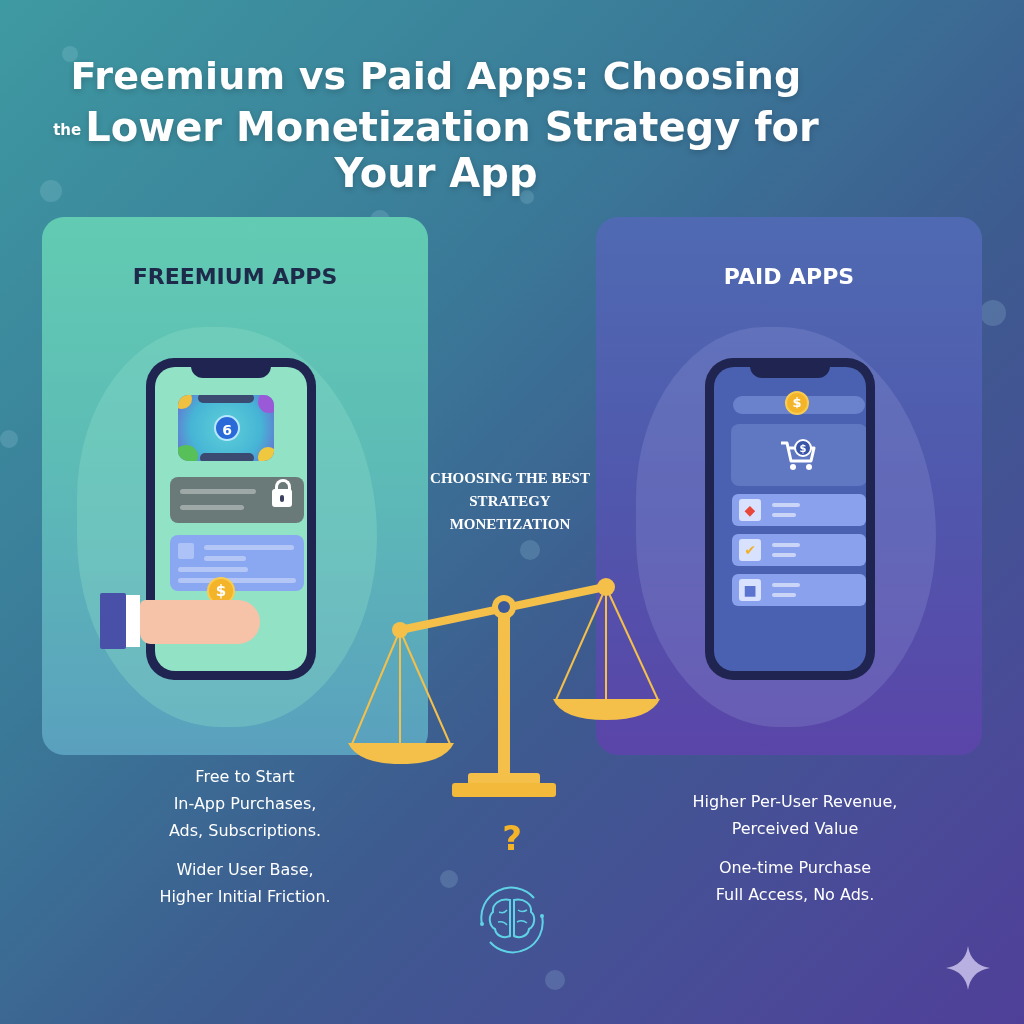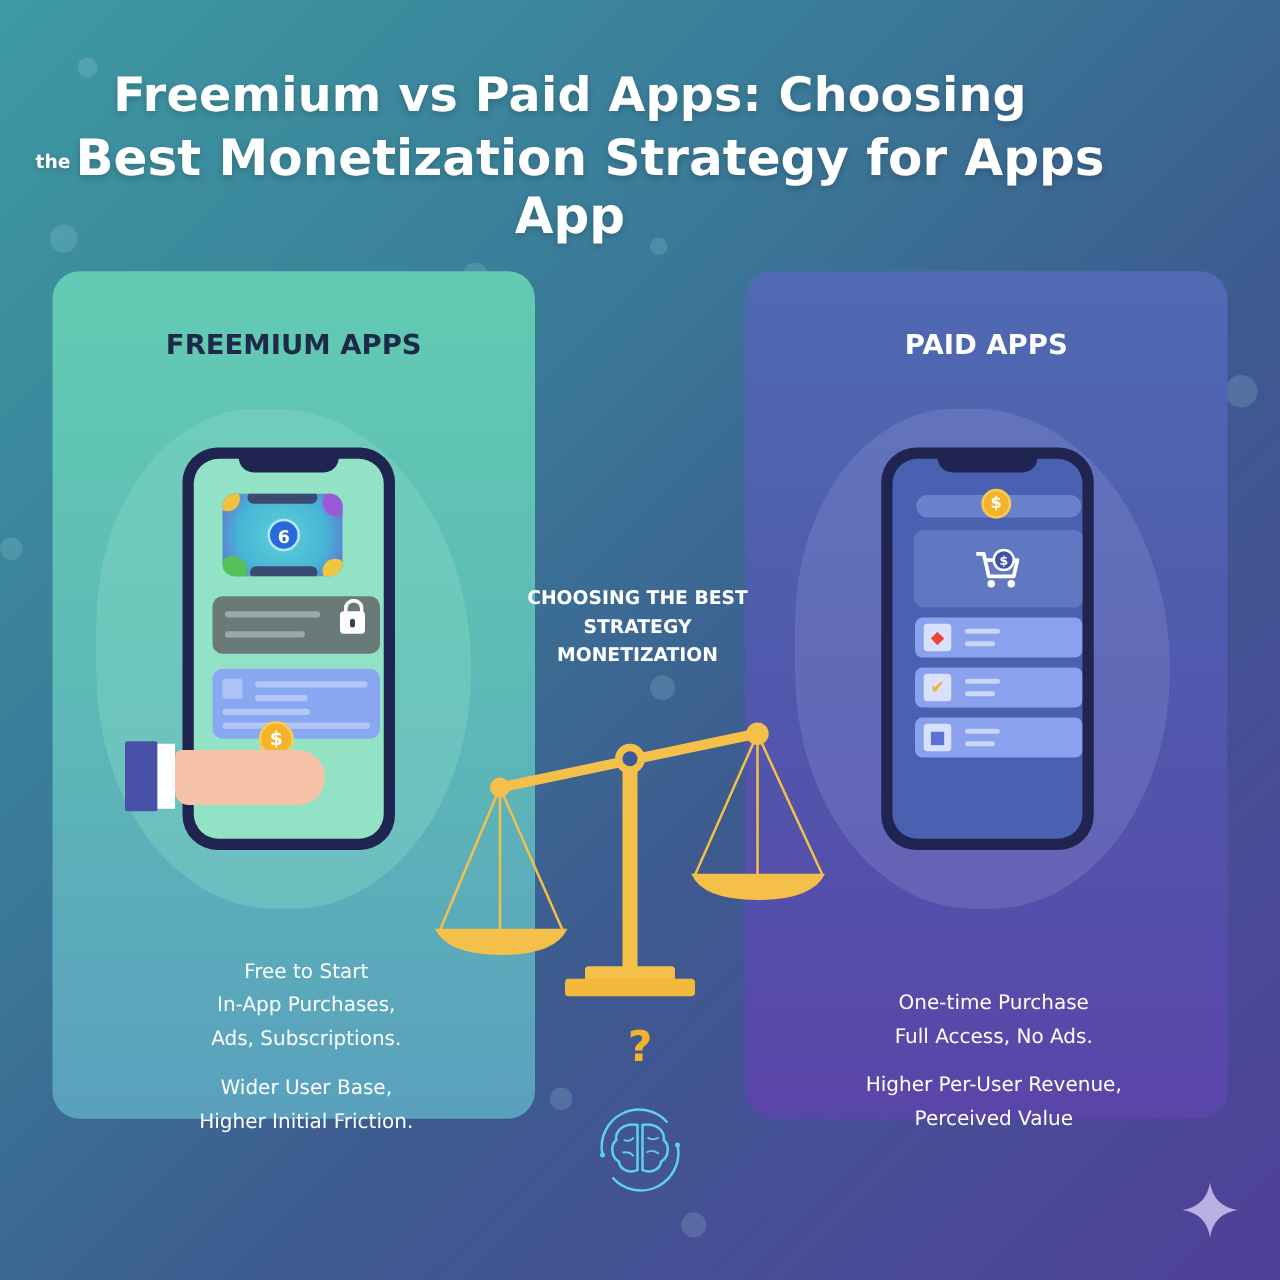--- a/index.html
+++ b/index.html
@@ -4,27 +4,27 @@
 <style>
   html, body { margin: 0; padding: 0; }
   body {
     width: 1024px; height: 1024px; overflow: hidden; position: relative;
     background: linear-gradient(135deg, #3e9aa2 0%, #3a7a98 35%, #3d5b8f 60%, #4a4a98 85%, #4f3f98 100%);
     font-family: "DejaVu Sans", "Liberation Sans", sans-serif;
   }
   .bokeh { position: absolute; border-radius: 50%; background: rgba(180,220,240,0.18); }
   .title {
     position: absolute; left: 0; width: 872px; text-align: center; color: #fff;
-    font-weight: bold; text-shadow: 0 2px 6px rgba(0,0,0,0.2); padding-left: 20px;
+    font-weight: bold; text-shadow: 0 2px 6px rgba(0,0,0,0.2);
   }
   .title.l1 { top: 54px; font-size: 38px; letter-spacing: 0.2px; }
   .title.l2 { top: 104px; font-size: 40px; }
   .title .small { font-size: 15px; vertical-align: 6px; margin-right: 4px; font-weight: bold; }
 
-  .panel { position: absolute; top: 217px; height: 678px; border-radius: 22px; }
+  .panel { position: absolute; top: 217px; height: 538px; border-radius: 22px; }
   .panel.free { left: 42px; width: 386px; background: linear-gradient(180deg, #62cbb2 0%, #5dbcb6 45%, #5aa0be 100%); }
   .panel.paid { left: 596px; width: 386px; background: linear-gradient(180deg, #4f6ab2 0%, #5058ad 50%, #5a45a8 100%); }
   .panel-title { position: absolute; top: 47px; width: 100%; text-align: center; font-weight: bold; font-size: 22px; }
   .free .panel-title { color: #1e2a4a; }
   .paid .panel-title { color: #fff; }
   .blob { position: absolute; border-radius: 45% 55% 50% 50%; }
   .free .blob { left: 35px; top: 110px; width: 300px; height: 400px; background: rgba(140,220,200,0.35); }
   .paid .blob { left: 40px; top: 110px; width: 300px; height: 400px; background: rgba(150,160,220,0.25); }
 
   .phone { position: absolute; width: 170px; height: 322px; border-radius: 28px; background: #1f2550; }
@@ -49,21 +49,21 @@
   .cuff { position: absolute; left: 38px; top: 593px; width: 26px; height: 56px; background: #4850a8; border-radius: 2px; }
   .cuff2 { position: absolute; left: 64px; top: 595px; width: 14px; height: 52px; background: #fff; }
   .palm { position: absolute; left: 78px; top: 594px; width: 130px; height: 50px; background: #f6c2a8; border-radius: 10px 40px 40px 20px; }
 
   .paid-top { position: absolute; left: 19px; top: 29px; width: 132px; height: 18px; border-radius: 9px; background: #6a82cc; }
   .cart-card { position: absolute; left: 17px; top: 57px; width: 136px; height: 62px; border-radius: 8px; background: #6078c2; }
   .item-row { position: absolute; left: 18px; width: 134px; height: 32px; border-radius: 6px; background: #8aa2ee; }
   .item-icon { position: absolute; left: 7px; top: 5px; width: 22px; height: 22px; border-radius: 3px; background: #d8e2ff; text-align: center; line-height: 22px; font-size: 14px; font-weight: bold; }
   .item-row .bar { background: rgba(255,255,255,0.55); height: 4px; }
 
-  .center-heading { position: absolute; left: 360px; top: 467px; width: 300px; text-align: center; color: #fff; font-weight: bold; font-size: 15px; line-height: 23px; }
+  .center-heading { position: absolute; left: 360px; top: 467px; width: 300px; text-align: center; color: #fff; font-weight: bold; font-size: 15px; line-height: 23px; font-family: Liberation Serif, serif; }
   .scale { position: absolute; left: 340px; top: 570px; width: 340px; height: 240px; }
   .question { position: absolute; left: 490px; top: 818px; width: 44px; text-align: center; color: #f4b42a; font-size: 34px; font-weight: bold; }
   .brain { position: absolute; left: 472px; top: 884px; width: 80px; height: 70px; }
 
   .desc { position: absolute; color: #fff; font-size: 16px; line-height: 27px; text-align: center; }
   .desc.free-d { left: 90px; top: 763px; width: 310px; }
   .desc.paid-d { left: 630px; top: 788px; width: 330px; }
   .desc p { margin: 0 0 12px 0; }
   .sparkle { position: absolute; left: 944px; top: 944px; width: 48px; height: 48px; }
 </style>
@@ -74,21 +74,21 @@
 <div class="bokeh" style="left:40px;top:180px;width:22px;height:22px;"></div>
 <div class="bokeh" style="left:370px;top:210px;width:20px;height:20px;"></div>
 <div class="bokeh" style="left:520px;top:190px;width:14px;height:14px;"></div>
 <div class="bokeh" style="left:980px;top:300px;width:26px;height:26px;"></div>
 <div class="bokeh" style="left:0px;top:430px;width:18px;height:18px;"></div>
 <div class="bokeh" style="left:440px;top:870px;width:18px;height:18px;"></div>
 <div class="bokeh" style="left:545px;top:970px;width:20px;height:20px;"></div>
 <div class="bokeh" style="left:520px;top:540px;width:20px;height:20px;"></div>
 
 <div class="title l1">Freemium vs Paid Apps: Choosing</div>
-<div class="title l2"><span class="small">the</span><span>Best Monetization Strategy for Apps App</span></div>
+<div class="title l2"><span class="small">the</span><span>Lower Monetization Strategy for Your App</span></div>
 
 <div class="panel free">
   <div class="blob"></div>
   <div class="panel-title">FREEMIUM APPS</div>
   <div class="phone free-phone">
     <div class="notch"></div>
     <div class="screen">
       <div class="game-card">
         <div class="dot" style="left:-6px;top:-6px;width:20px;height:20px;background:#f0c040;"></div>
         <div class="dot" style="right:-6px;top:-4px;width:22px;height:22px;background:#9a5ad8;"></div>
@@ -205,24 +205,24 @@
     <span>Ads, Subscriptions.</span>
   </p>
   <p>
     <span>Wider User Base,</span><br>
     <span>Higher Initial Friction.</span>
   </p>
 </div>
 
 <div class="desc paid-d">
   <p>
+    <span>Higher Per-User Revenue,</span><br>
+    <span>Perceived Value</span>
+  </p>
+  <p>
     <span>One-time Purchase</span><br>
     <span>Full Access, No Ads.</span>
-  </p>
-  <p>
-    <span>Higher Per-User Revenue,</span><br>
-    <span>Perceived Value</span>
   </p>
 </div>
 
 <svg class="sparkle" viewBox="0 0 48 48">
   <path d="M24 2 Q27 21 46 24 Q27 27 24 46 Q21 27 2 24 Q21 21 24 2 Z" fill="#b8b0e0"></path>
 </svg>
 
 </body></html>

